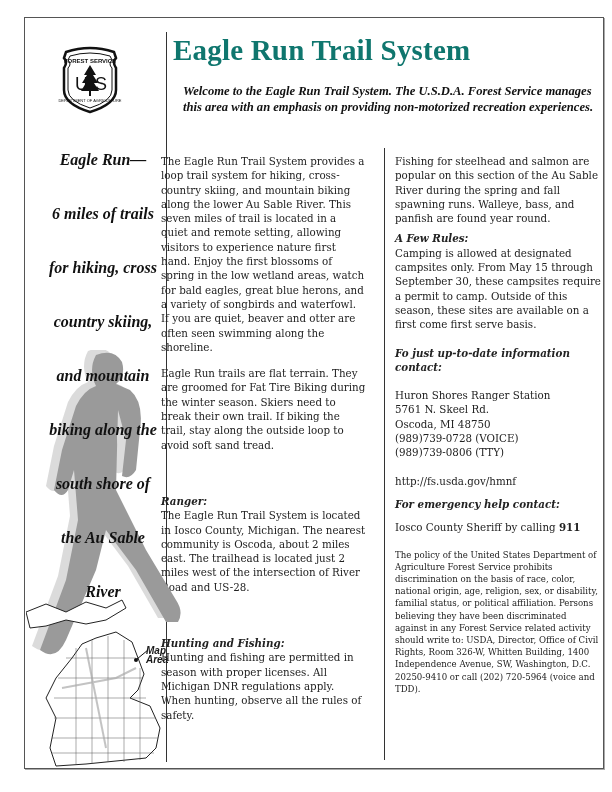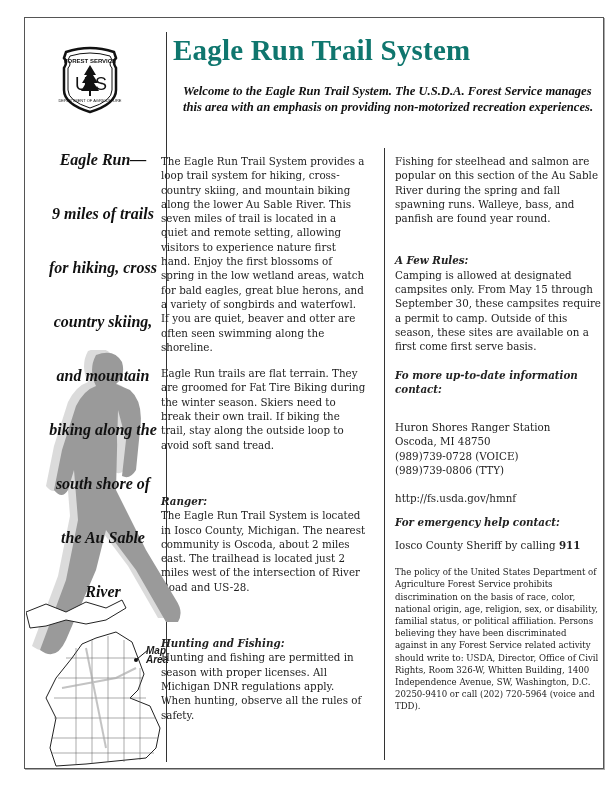--- a/index.html
+++ b/index.html
@@ -43,21 +43,21 @@
 <h1 class="title">Eagle Run Trail System</h1>
 <p class="intro">Welcome to the Eagle Run Trail System.  The U.S.D.A. Forest Service manages this area with an emphasis on providing non-motorized recreation experiences.</p>
 
 <svg class="hiker" viewBox="0 0 160 320">
   <path d="M70 5 Q88 -2 96 12 Q100 26 90 34 L104 40 Q118 52 114 80 L110 120 Q104 130 96 126 L100 90 L92 60 L90 140 L120 200 L150 250 Q158 262 152 272 L140 272 L110 220 L80 180 L70 220 L40 290 Q30 312 14 300 L40 230 L52 170 L48 120 L42 140 Q36 150 28 140 L36 100 L50 56 Q58 40 70 36 Q62 20 70 5 Z" fill="#bdbdbd" opacity="0.55" transform="translate(-8,-4)"></path>
   <path d="M70 5 Q88 -2 96 12 Q100 26 90 34 L104 40 Q118 52 114 80 L110 120 Q104 130 96 126 L100 90 L92 60 L90 140 L120 200 L150 250 Q158 262 152 272 L140 272 L110 220 L80 180 L70 220 L40 290 Q30 312 14 300 L40 230 L52 170 L48 120 L42 140 Q36 150 28 140 L36 100 L50 56 Q58 40 70 36 Q62 20 70 5 Z" fill="#9a9a9a"></path>
 </svg>
 
 <div class="side">
   <div>Eagle Run—</div>
-  <div>9 miles of  trails</div>
+  <div>6 miles of  trails</div>
   <div>for hiking, cross</div>
   <div>country skiing,</div>
   <div>and mountain</div>
   <div>biking along the</div>
   <div>south shore of</div>
   <div>the Au Sable</div>
   <div>River</div>
 </div>
 
 <svg class="map" viewBox="0 0 150 170">
@@ -85,25 +85,26 @@
   <p>The Eagle Run Trail System provides a loop trail system for hiking, cross-country skiing, and mountain biking along the lower Au Sable River. This seven miles of trail is located in a quiet and remote setting, allowing visitors to experience nature first hand. Enjoy the first blossoms of spring in the low wetland areas, watch for bald eagles, great blue herons, and a variety of songbirds and waterfowl. If you  are quiet, beaver and otter are often seen swimming along the shoreline.</p>
   <p style="margin-top:12px">Eagle Run trails are flat terrain. They are groomed for Fat Tire Biking during the winter season. Skiers need to break their own trail. If biking the trail, stay along the outside loop to avoid soft sand tread.</p>
   <p style="margin-top:42px" class="h">Ranger:</p>
   <p>The Eagle Run Trail System is located in Iosco County, Michigan. The nearest community is Oscoda, about 2 miles east. The  trailhead is located just 2 miles west of the intersection of River Road and US-28.</p>
   <p style="margin-top:42px" class="h">Hunting and Fishing:</p>
   <p>Hunting and fishing are permitted in season with proper licenses. All Michigan DNR regulations apply. When hunting, observe all the rules of safety.</p>
 </div>
 
 <div class="col col3">
   <p>Fishing for steelhead and salmon are popular on this section of the Au Sable River during the spring and fall spawning runs. Walleye, bass, and panfish are found year round.</p>
-  <p style="margin-top:28px" class="h">A Few Rules:</p>
+  <p style="margin-top:6px" class="h">A Few Rules:</p>
   <p>Camping is allowed at designated campsites only. From May 15 through September 30, these campsites require a permit to camp.  Outside of this season, these sites are available on a first come first serve basis.</p>
-  <p style="margin-top:14px" class="h">Fo more up-to-date information contact:</p>
-  <div style="margin-top:24px">
+  <p style="margin-top:14px" class="h">Fo just up-to-date information contact:</p>
+  <div style="margin-top:14px">
     <p>Huron Shores Ranger Station</p>
+    <p>5761 N. Skeel Rd.</p>
     <p>Oscoda, MI  48750</p>
     <p>(989)739-0728 (VOICE)</p>
     <p>(989)739-0806 (TTY)</p>
   </div>
   <p style="margin-top:14px">http://fs.usda.gov/hmnf</p>
   <p style="margin-top:9px" class="h">For emergency help contact:</p>
   <p style="margin-top:9px"><span>Iosco County Sheriff by calling </span><b class="num">911</b></p>
   <p style="margin-top:14px" class="small">The policy of the United States Department of Agriculture Forest Service prohibits discrimination on the basis of race, color, national origin, age, religion, sex, or disability, familial status, or political affiliation. Persons believing they have been discriminated against in any Forest Service related activity should write to: USDA, Director, Office of Civil Rights, Room 326-W, Whitten Building, 1400 Independence Avenue, SW, Washington, D.C. 20250-9410 or call (202) 720-5964 (voice and TDD).</p>
 </div>
 

